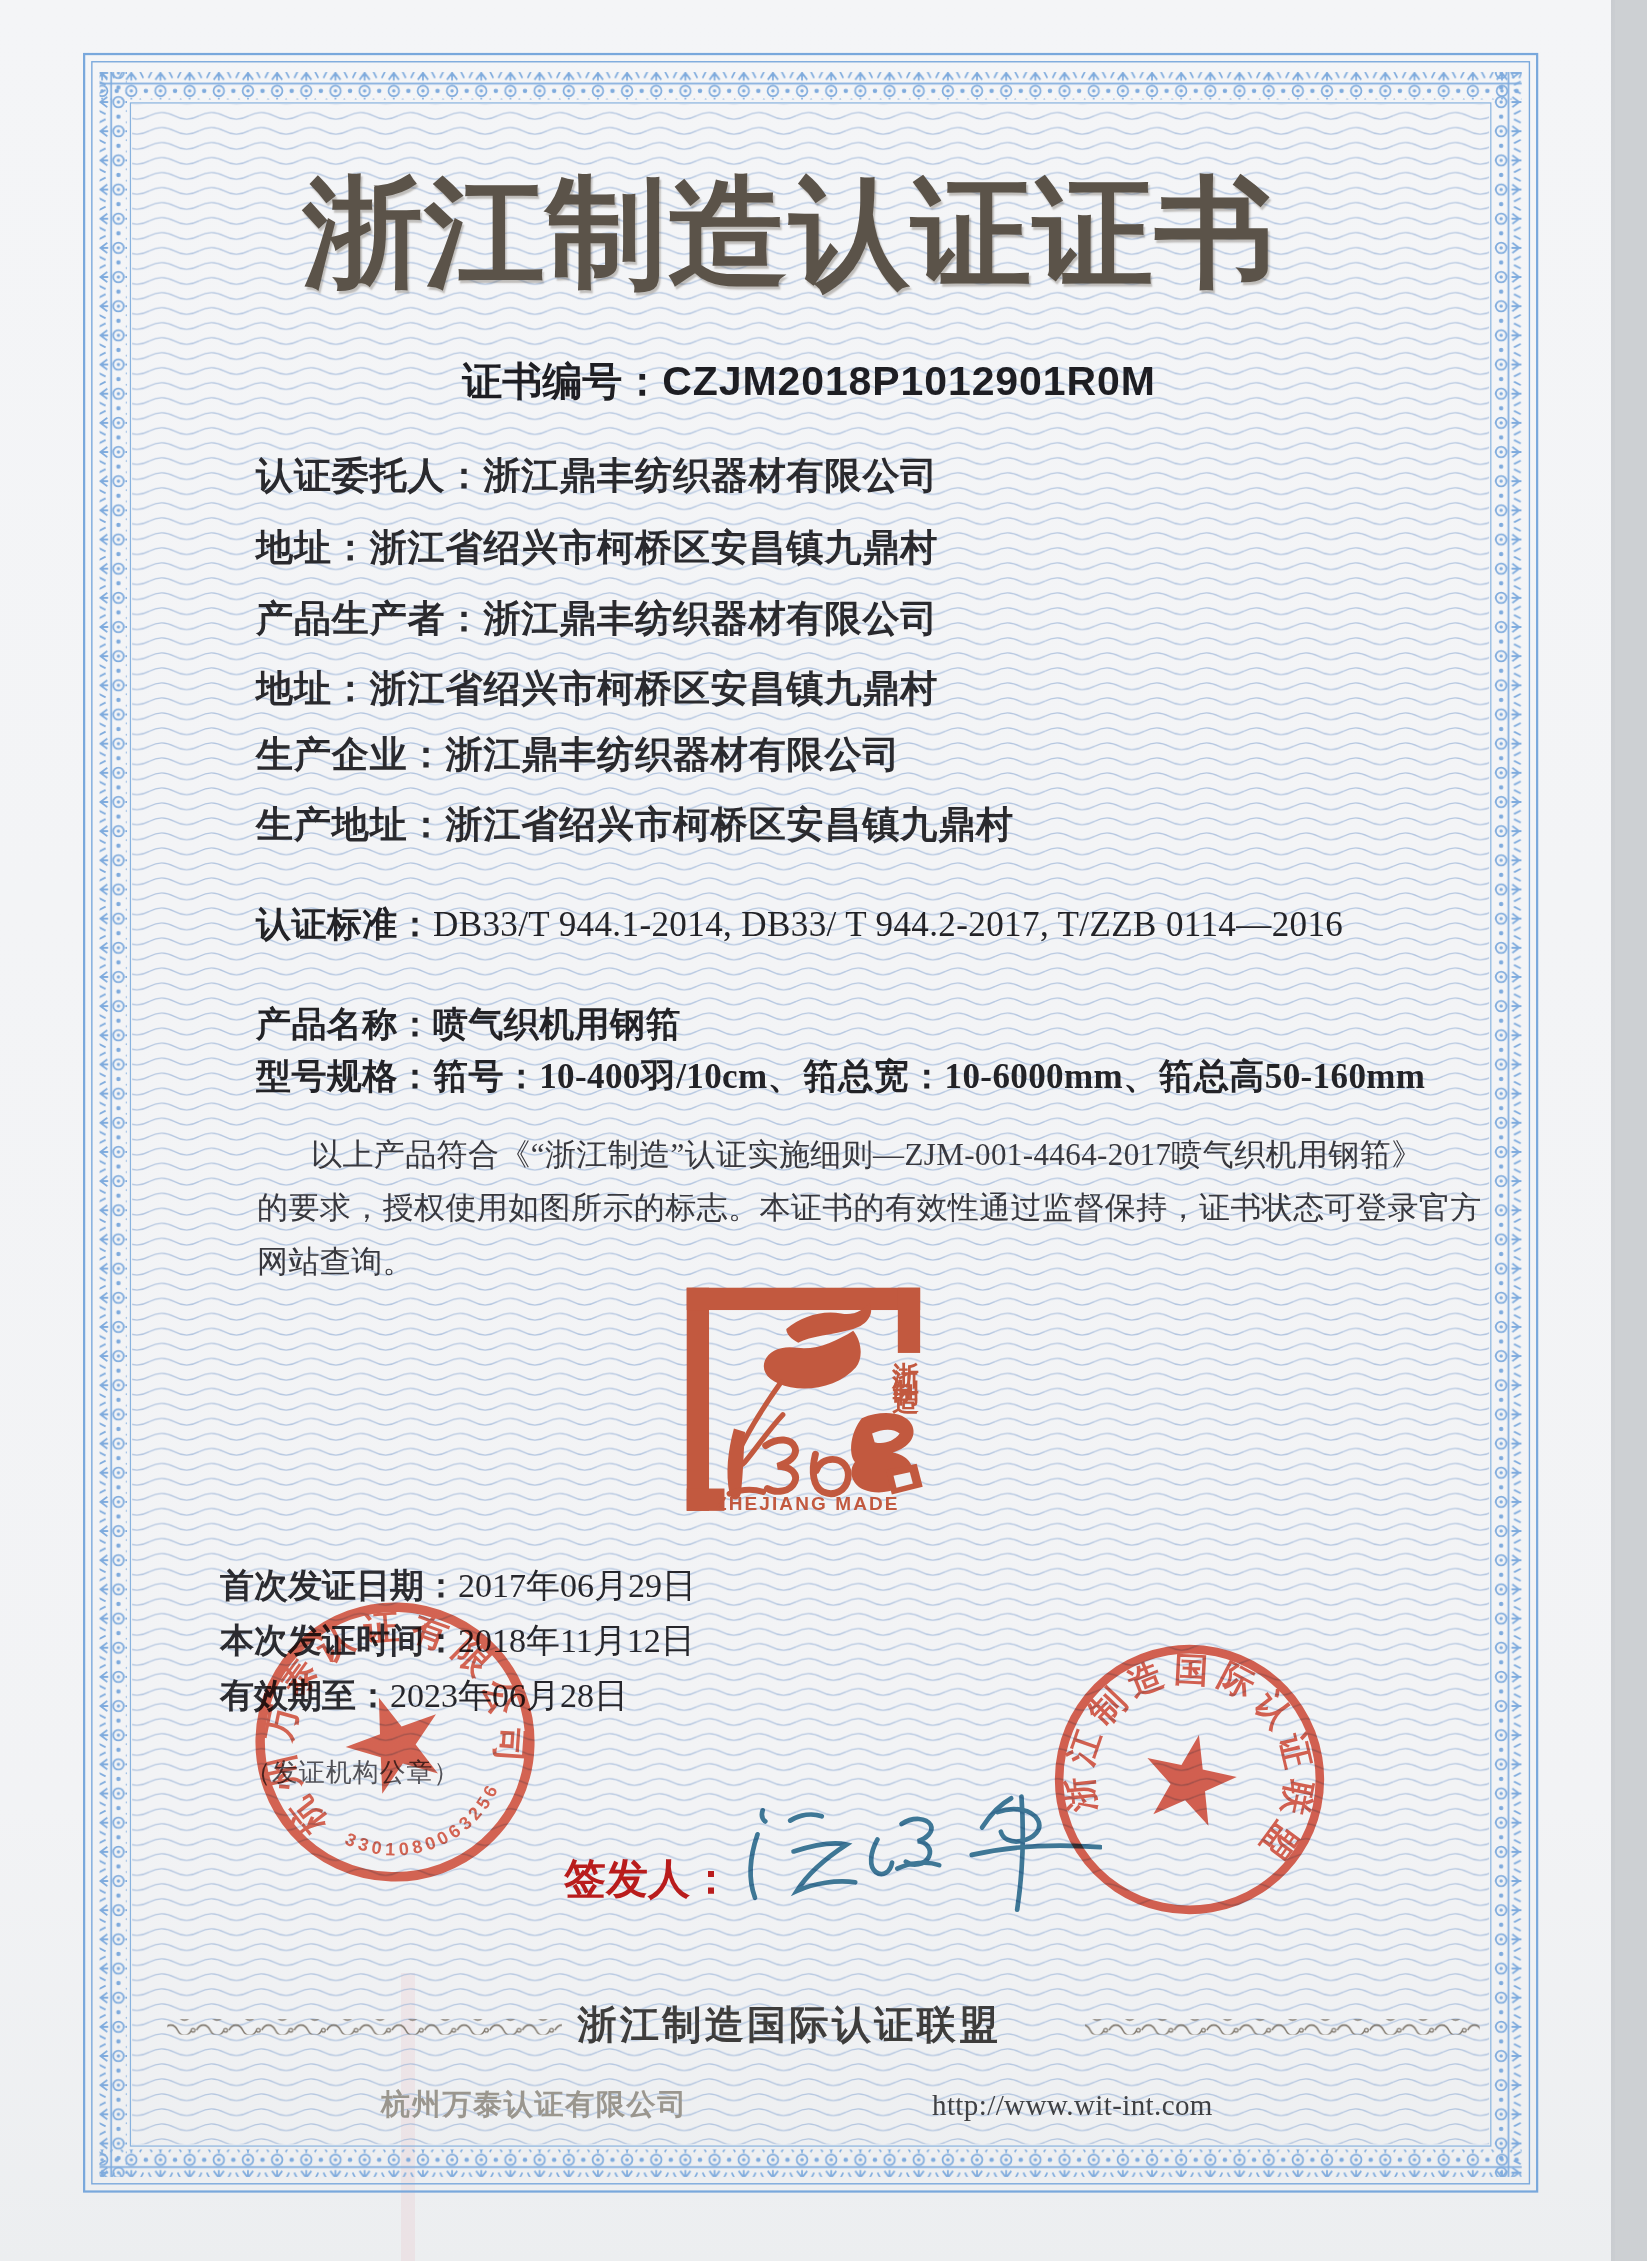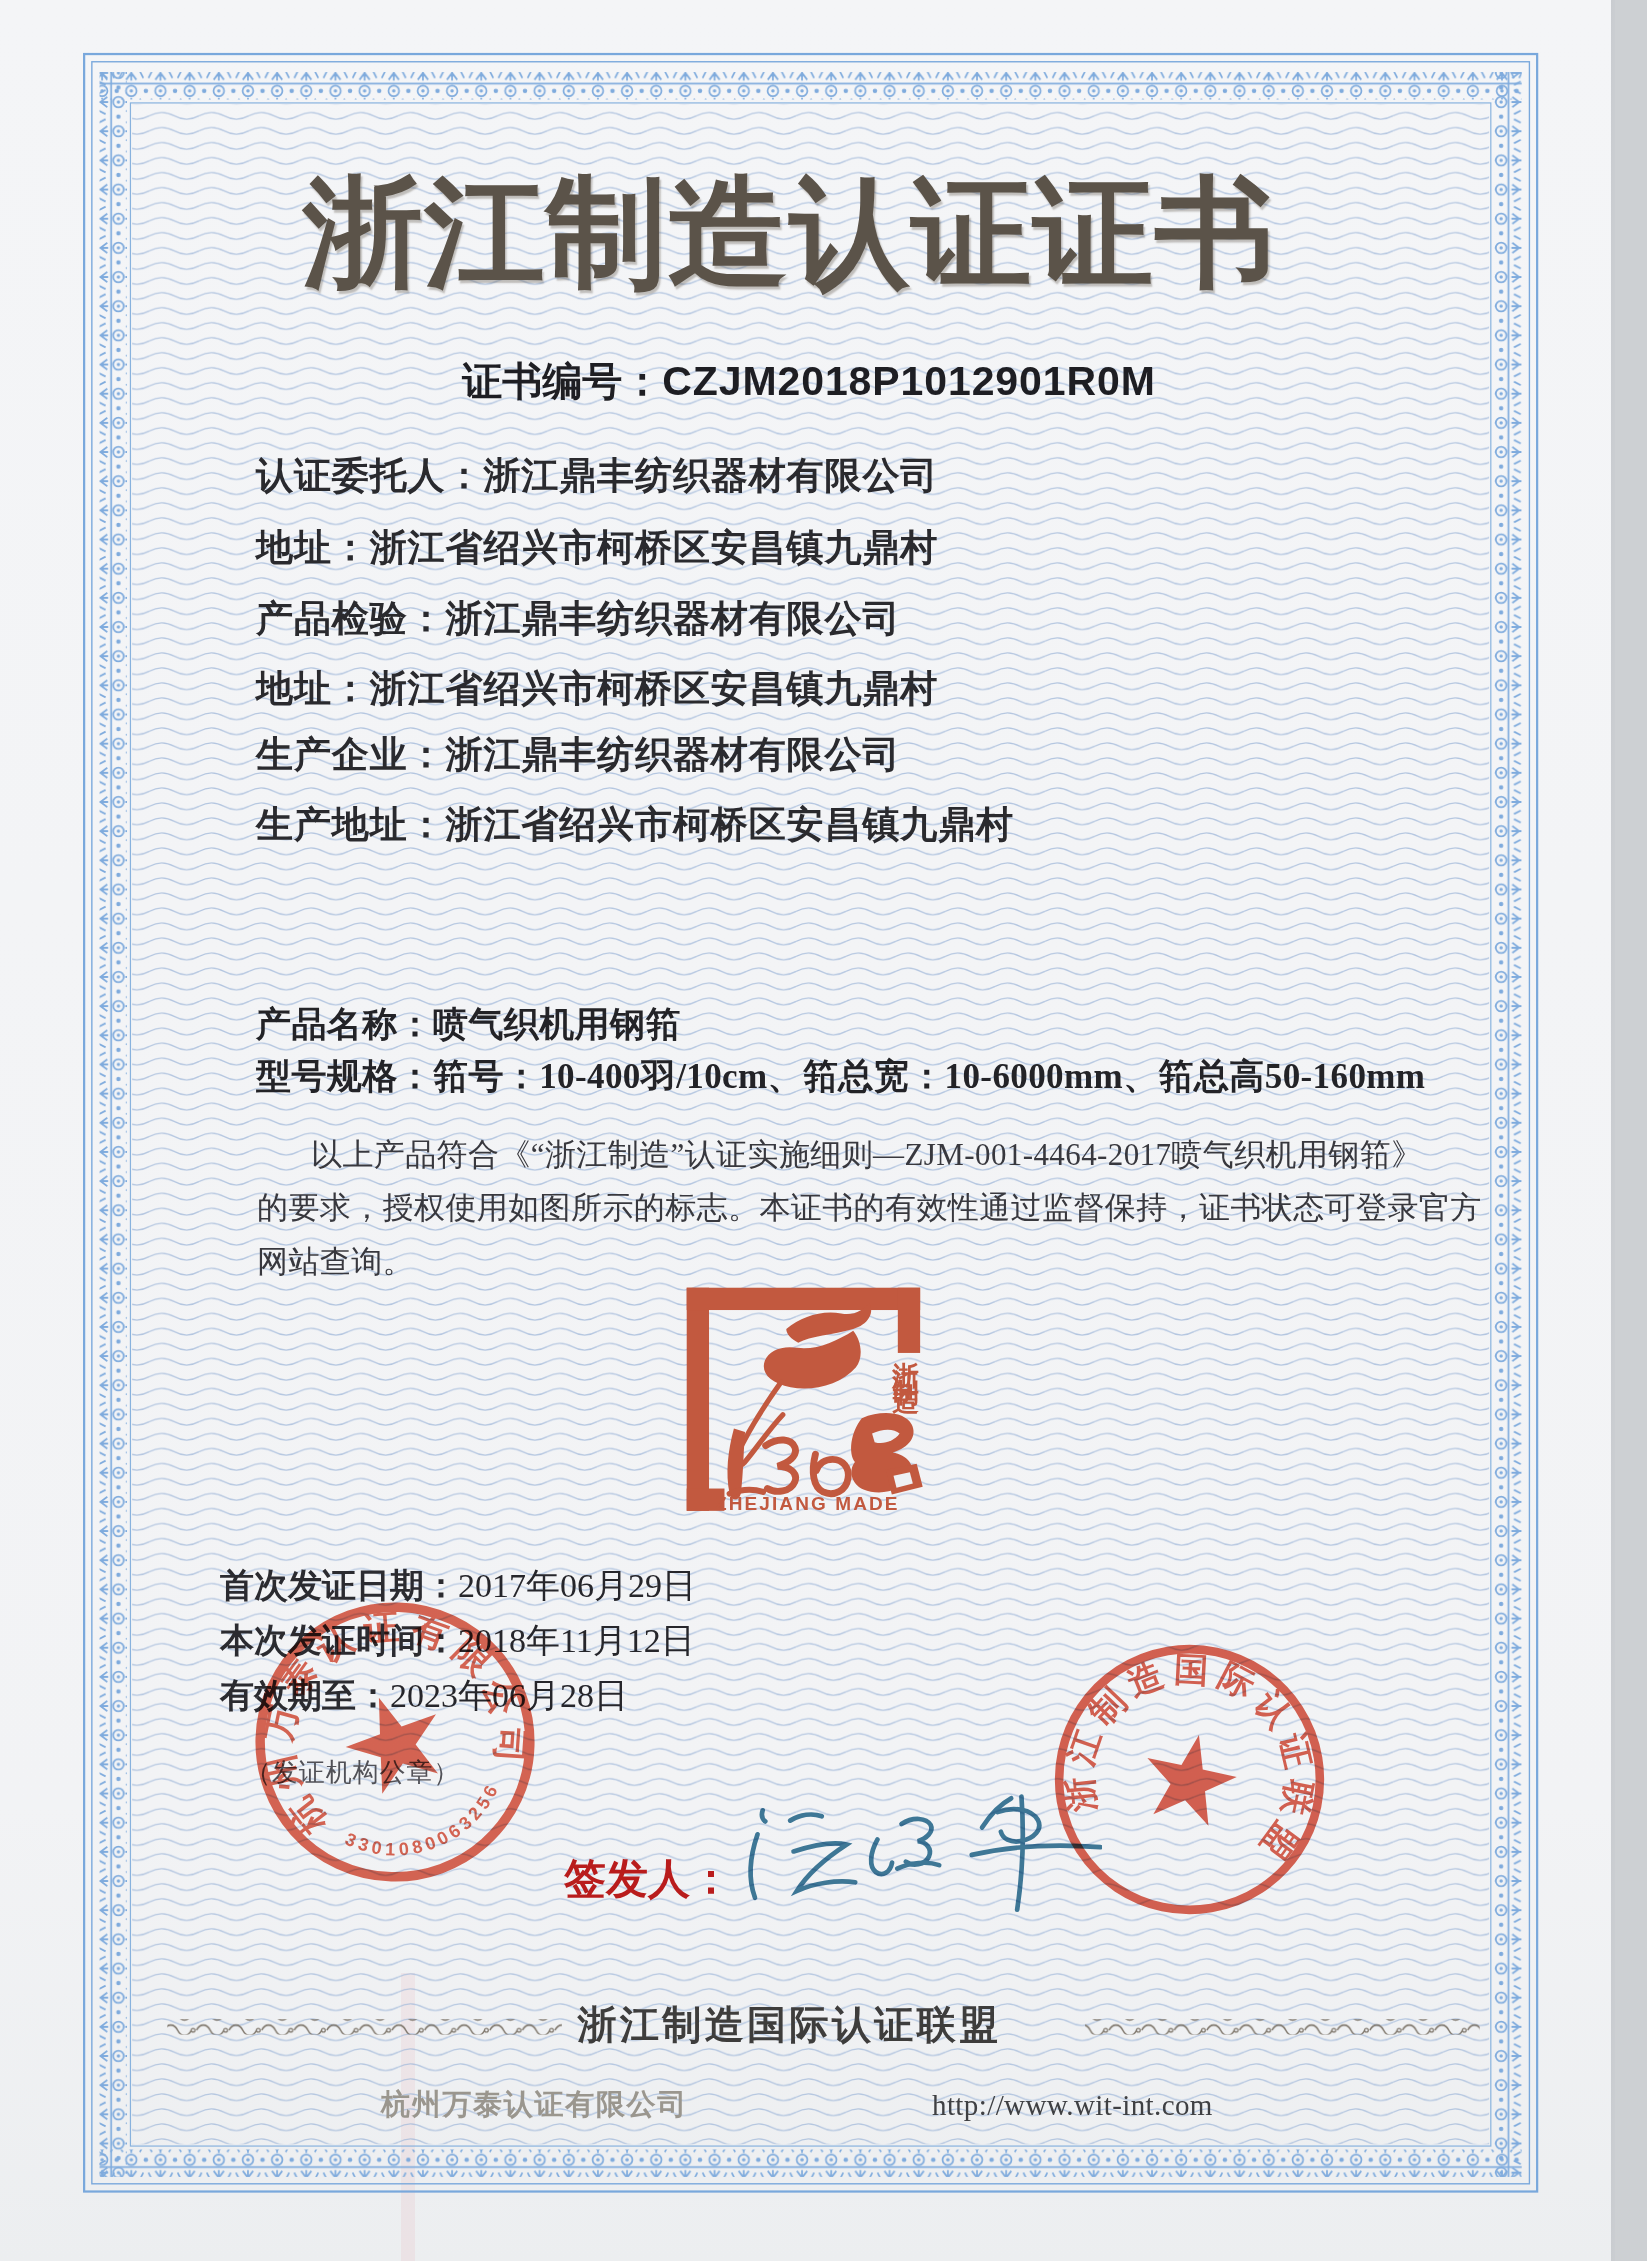--- a/index.html
+++ b/index.html
@@ -104,25 +104,26 @@
     <rect x="152" y="120" width="1586" height="2382" fill="none" stroke="#88b2de" stroke-width="1.4"></rect>
     <rect x="195" y="2354" width="460" height="18" fill="url(#scroll)"></rect>
     <rect x="1265" y="2354" width="460" height="18" fill="url(#scroll)"></rect>
   </svg>
 
   <div class="abs title">浙江制造认证证书</div>
   <div class="abs certno"><span>证书编号：</span><span class="num">CZJM2018P1012901R0M</span></div>
 
   <div class="abs field" style="left:256px;top:457px"><span>认证委托人：</span><span>浙江鼎丰纺织器材有限公司</span></div>
   <div class="abs field" style="left:256px;top:529px"><span>地址：</span><span>浙江省绍兴市柯桥区安昌镇九鼎村</span></div>
-  <div class="abs field" style="left:256px;top:600px"><span>产品检验：</span><span>浙江鼎丰纺织器材有限公司</span></div>
+  <div class="abs field" style="left:256px;top:600px"><span>产品生产者：</span><span>浙江鼎丰纺织器材有限公司</span></div>
   <div class="abs field" style="left:256px;top:670px"><span>地址：</span><span>浙江省绍兴市柯桥区安昌镇九鼎村</span></div>
   <div class="abs field" style="left:256px;top:806px"><span>生产地址：</span><span>浙江省绍兴市柯桥区安昌镇九鼎村</span></div>
   <div class="abs field" style="left:256px;top:736px"><span>生产企业：</span><span>浙江鼎丰纺织器材有限公司</span></div>
 
+  <div class="abs spec" style="left:256px;top:906px"><span class="spec-label">认证标准：</span><span class="v-serif">DB33/T 944.1-2014, DB33/ T 944.2-2017, T/ZZB 0114—2016</span></div>
   <div class="abs spec" style="left:256px;top:1006px"><span class="spec-label">产品名称：</span><span>喷气织机用钢筘</span></div>
   <div class="abs spec" style="left:256px;top:1058px"><span class="spec-label">型号规格：</span><span class="v-serif-b">筘号：10-400羽/10cm、筘总宽：10-6000mm、筘总高50-160mm</span></div>
 
   <div class="abs stmt" style="left:311px;top:1139px">以上产品符合《“浙江制造”认证实施细则—ZJM-001-4464-2017喷气织机用钢筘》</div>
   <div class="abs stmt" style="left:257px;top:1192px">的要求，授权使用如图所示的标志。本证书的有效性通过监督保持，证书状态可登录官方</div>
   <div class="abs stmt" style="left:257px;top:1246px">网站查询。</div>
 
   <svg class="logo-svg" style="left:685px;top:1285px" width="242" height="232" viewBox="0 0 282 268">
     <g fill="#c2593f">
       <rect x="2" y="2" width="26" height="260"></rect>

